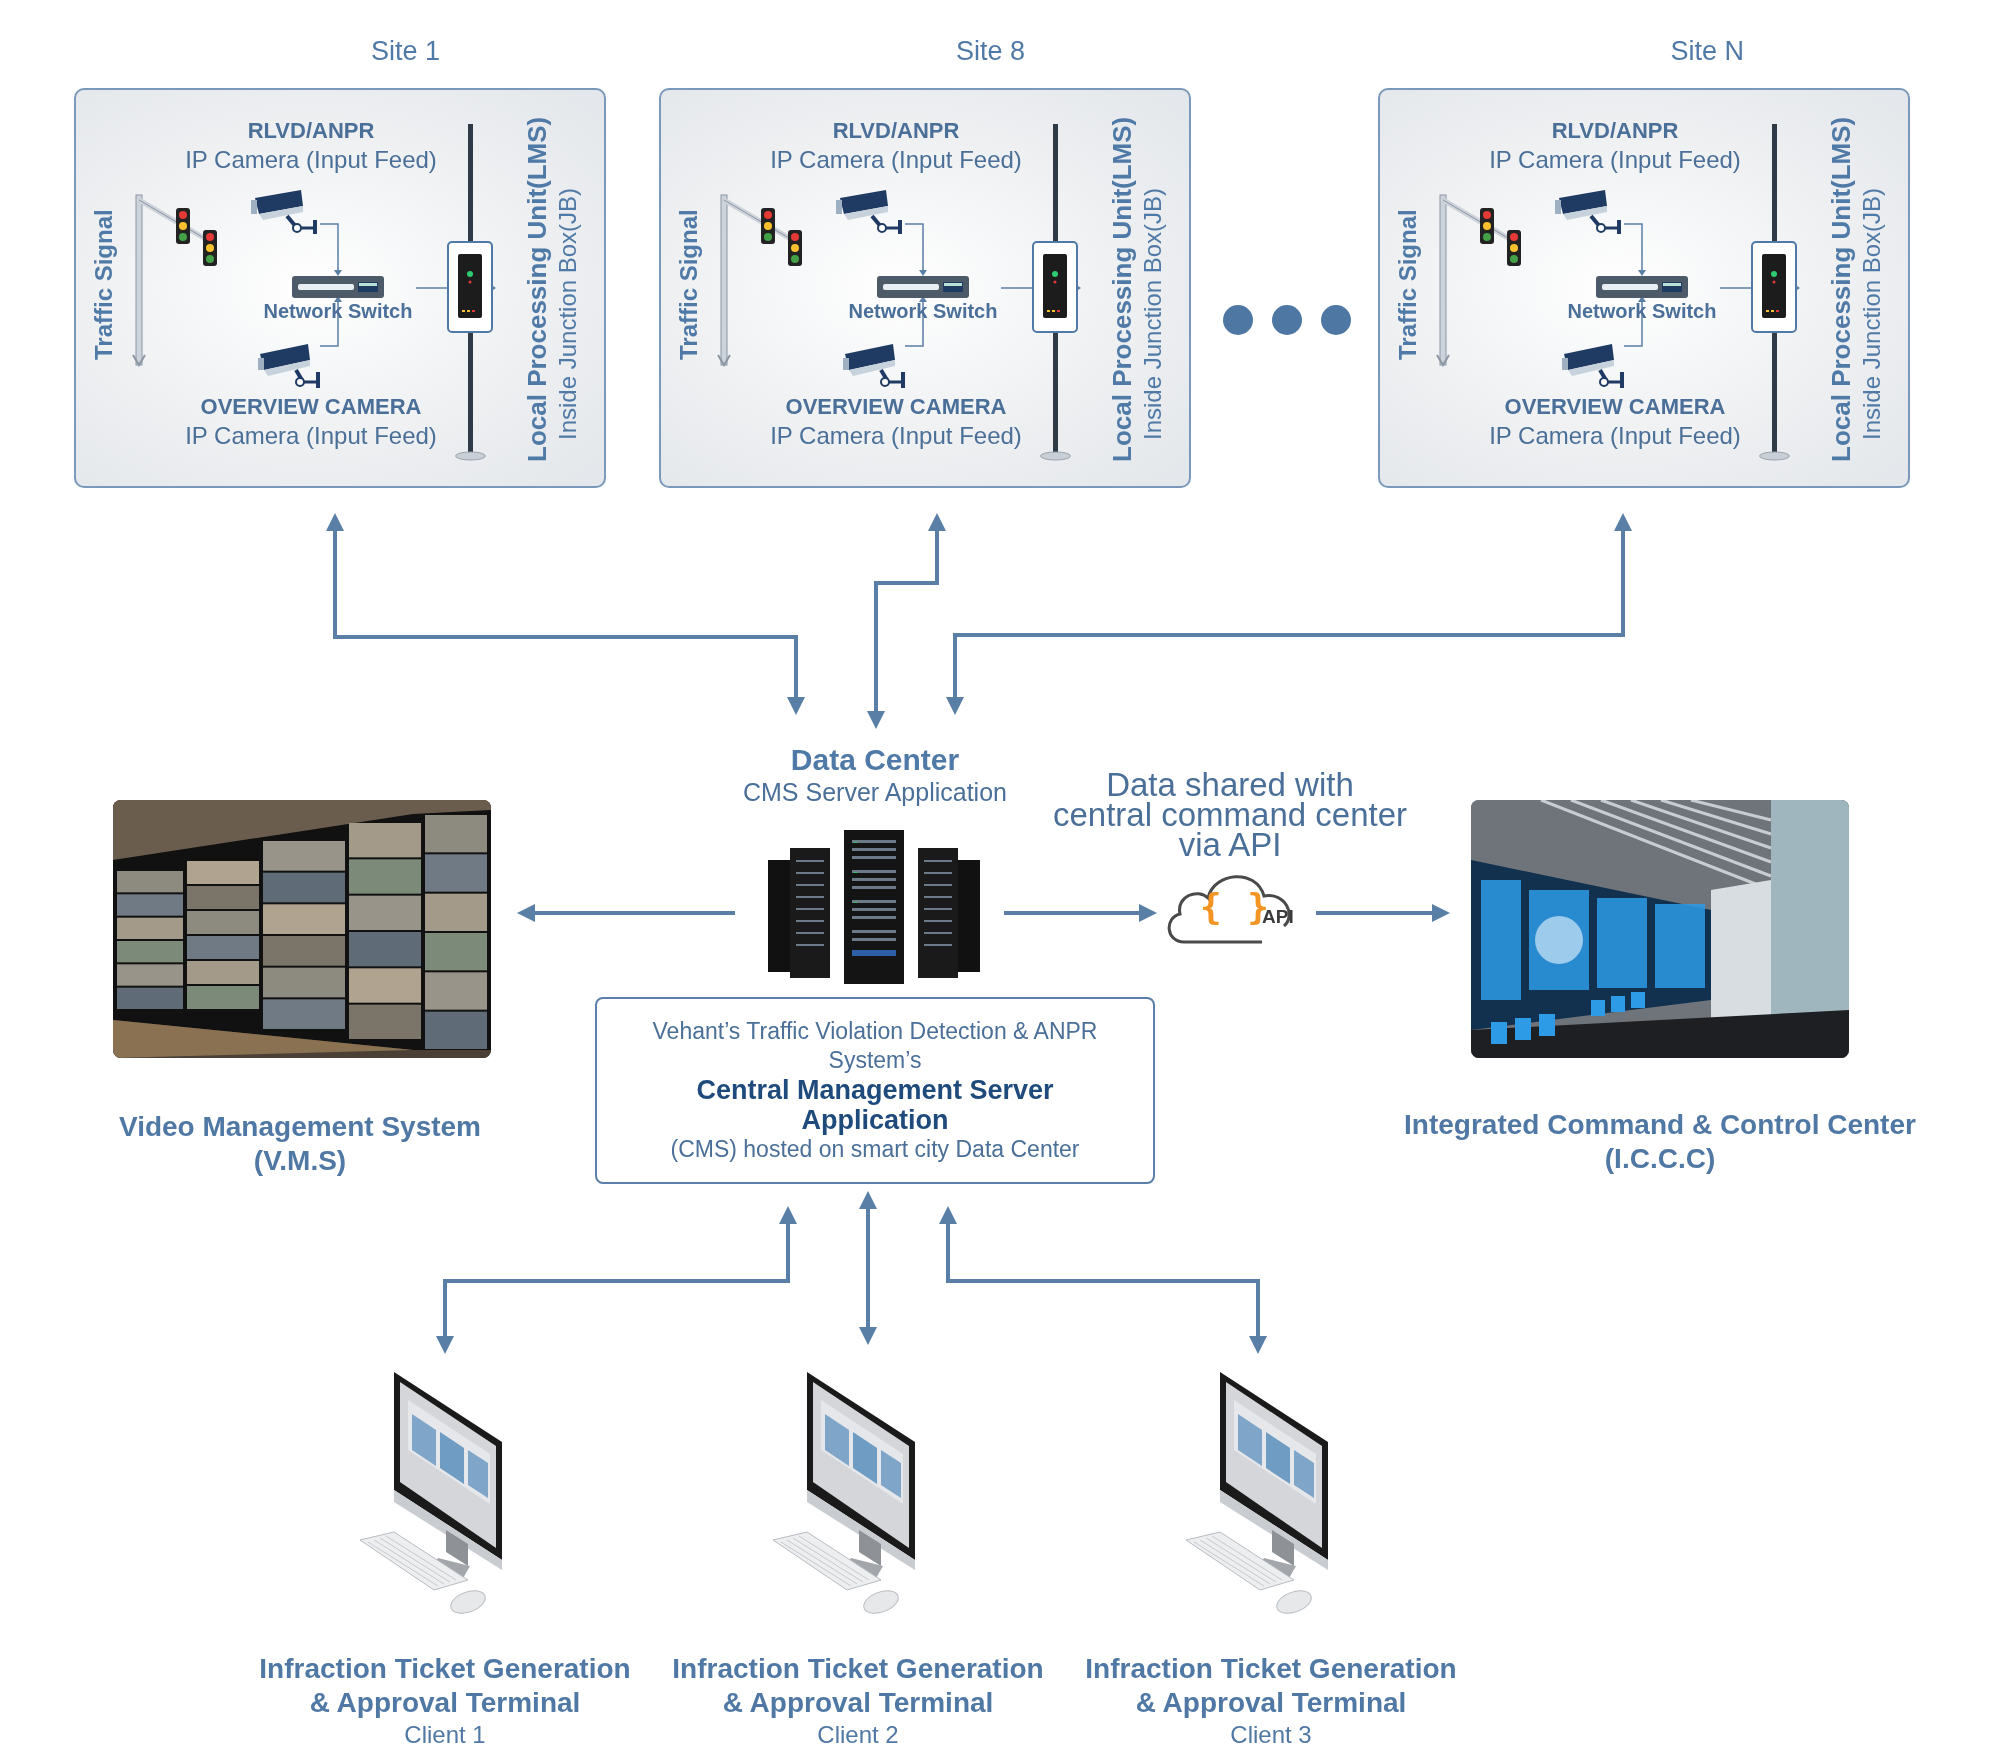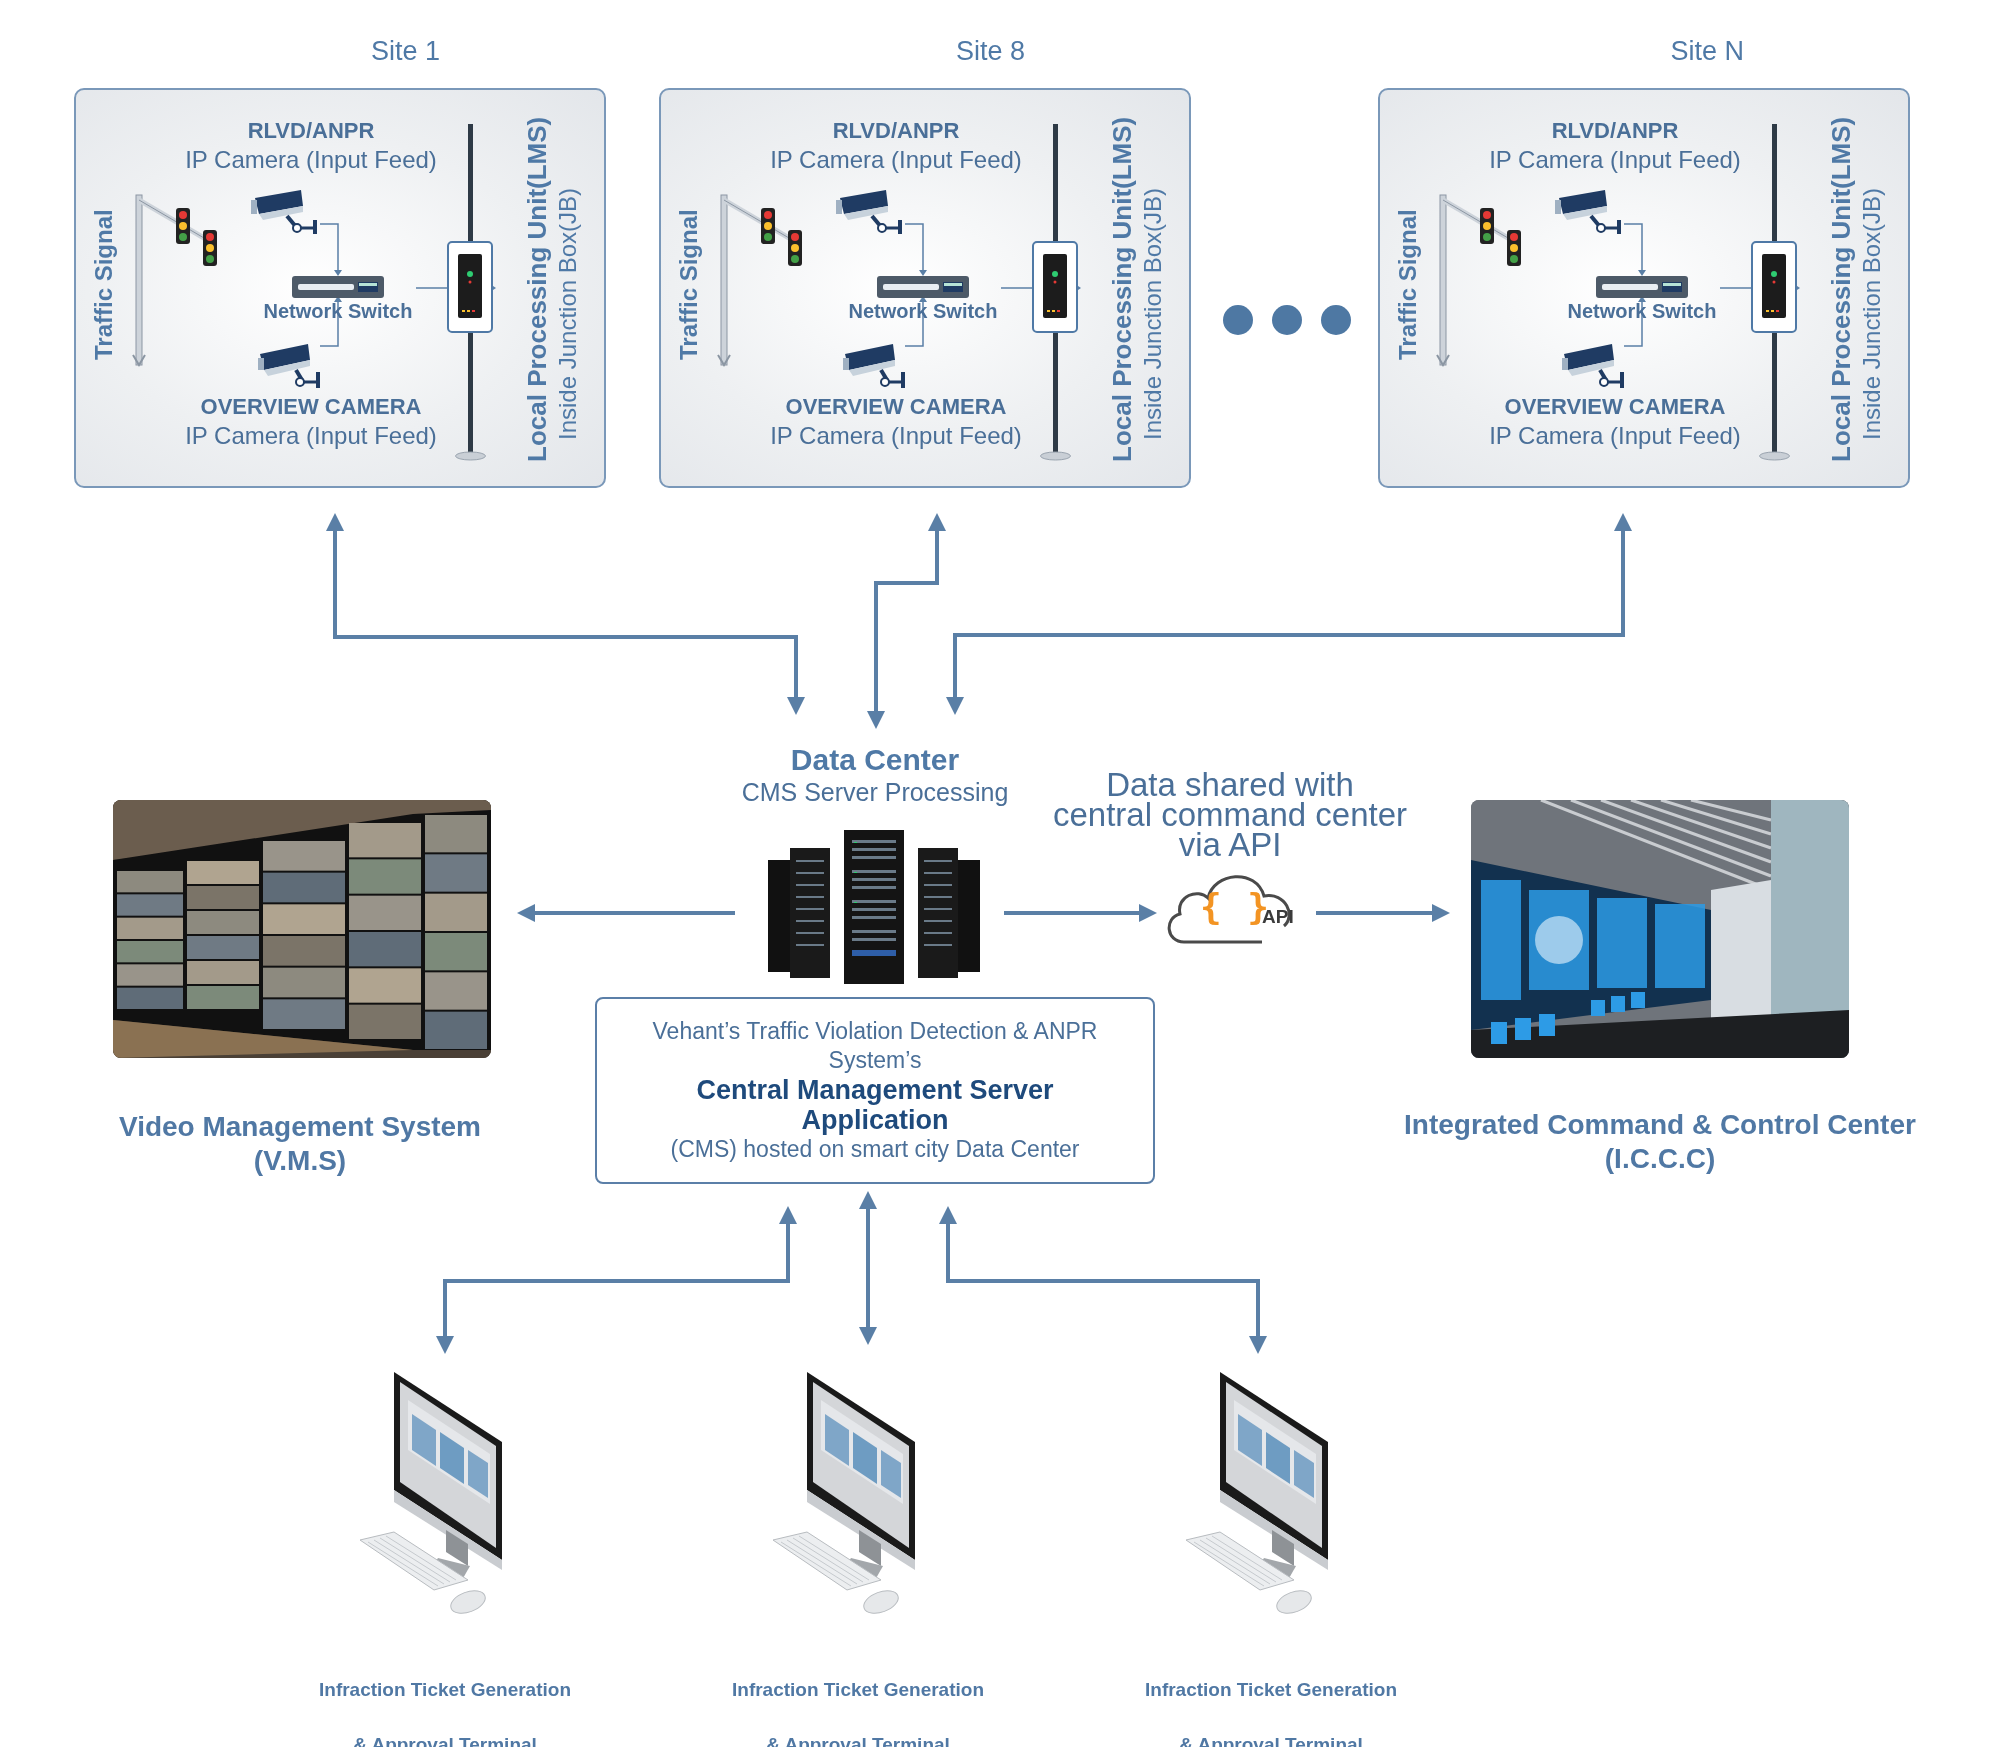--- a/index.html
+++ b/index.html
@@ -8,21 +8,21 @@
   .site-title{position:absolute;top:36px;font-size:27px;color:#4f79a6;text-align:right;width:200px;}
   .site-box{position:absolute;top:88px;width:532px;height:400px;border:2px solid #7a98b9;border-radius:10px;
     background:radial-gradient(ellipse at 45% 50%, #ffffff 0%, #eef0f2 55%, #e3e6ea 100%);box-sizing:border-box;}
   .sb-label-bold{position:absolute;font-weight:bold;font-size:22px;color:#4a6f98;text-align:center;width:320px;}
   .sb-label{position:absolute;font-size:24px;color:#4a6f98;text-align:center;width:320px;}
   .vert{position:absolute;transform-origin:left top;transform:rotate(-90deg);white-space:nowrap;}
   .ns-label{position:absolute;font-weight:bold;font-size:20px;color:#4a6f98;width:200px;text-align:center;}
   .dot{position:absolute;width:30px;height:30px;border-radius:50%;background:#4e78a3;}
   .big-label{position:absolute;font-weight:bold;font-size:28px;color:#5078a4;text-align:center;line-height:34px;margin-top:36px;}
   .client-label{position:absolute;text-align:center;width:420px;color:#5078a4;}
-  .client-label .l1,.client-label .l2{font-weight:bold;font-size:19px;line-height:34px;display:block;margin-top:21px;}
+  .client-label .l1,.client-label .l2{font-weight:bold;font-size:28px;line-height:34px;display:block;}
   .client-label .l3{font-size:24px;line-height:30px;display:block;}
   .cms-box{position:absolute;left:595px;top:997px;width:560px;height:187px;border:2px solid #5b7fa8;border-radius:8px;box-sizing:border-box;text-align:center;}
   .cms-box .t{font-size:23px;color:#4a6f98;line-height:29px;display:block;}
   .cms-box .b{font-size:27px;font-weight:bold;color:#1e4a7c;line-height:30px;display:block;}
   .dc-title{position:absolute;left:700px;width:350px;top:743px;font-size:30px;font-weight:bold;color:#4f79a6;text-align:center;}
   .dc-sub{position:absolute;left:680px;width:390px;top:778px;font-size:25px;color:#4a6f98;text-align:center;}
   .shared{position:absolute;left:1040px;width:380px;top:770px;font-size:33px;color:#4a6f98;text-align:center;line-height:30px;}
   .photo{position:absolute;border-radius:8px;overflow:hidden;}
 </style>
 </head>
@@ -284,21 +284,21 @@
     <path d="M735 913 H526" marker-end="url(#ah)"></path>
     <path d="M1004 913 H1148" marker-end="url(#ah)"></path>
     <path d="M1316 913 H1441" marker-end="url(#ah)"></path>
     <path d="M788 1215 V1281 H445 V1345" marker-start="url(#ah)" marker-end="url(#ah)"></path>
     <path d="M868 1200 V1336" marker-start="url(#ah)" marker-end="url(#ah)"></path>
     <path d="M948 1215 V1281 H1258 V1345" marker-start="url(#ah)" marker-end="url(#ah)"></path>
   </g>
 </svg>
 
 <div class="dc-title">Data Center</div>
-<div class="dc-sub">CMS Server Processing</div>
+<div class="dc-sub">CMS Server Application</div>
 
 <svg class="abs" style="left:764px;top:826px" width="220" height="160" viewBox="0 0 220 160">
   <rect x="4" y="34" width="22" height="112" fill="#111"></rect>
   <rect x="26" y="22" width="40" height="130" fill="#1a1a1a"></rect>
   <rect x="80" y="4" width="60" height="154" fill="#141414"></rect>
   <rect x="154" y="22" width="40" height="130" fill="#1a1a1a"></rect>
   <rect x="194" y="34" width="22" height="112" fill="#111"></rect>
   <g fill="#6a7a88">
     <rect x="88" y="14" width="44" height="3"></rect>
       <rect x="88" y="22" width="44" height="3"></rect>

